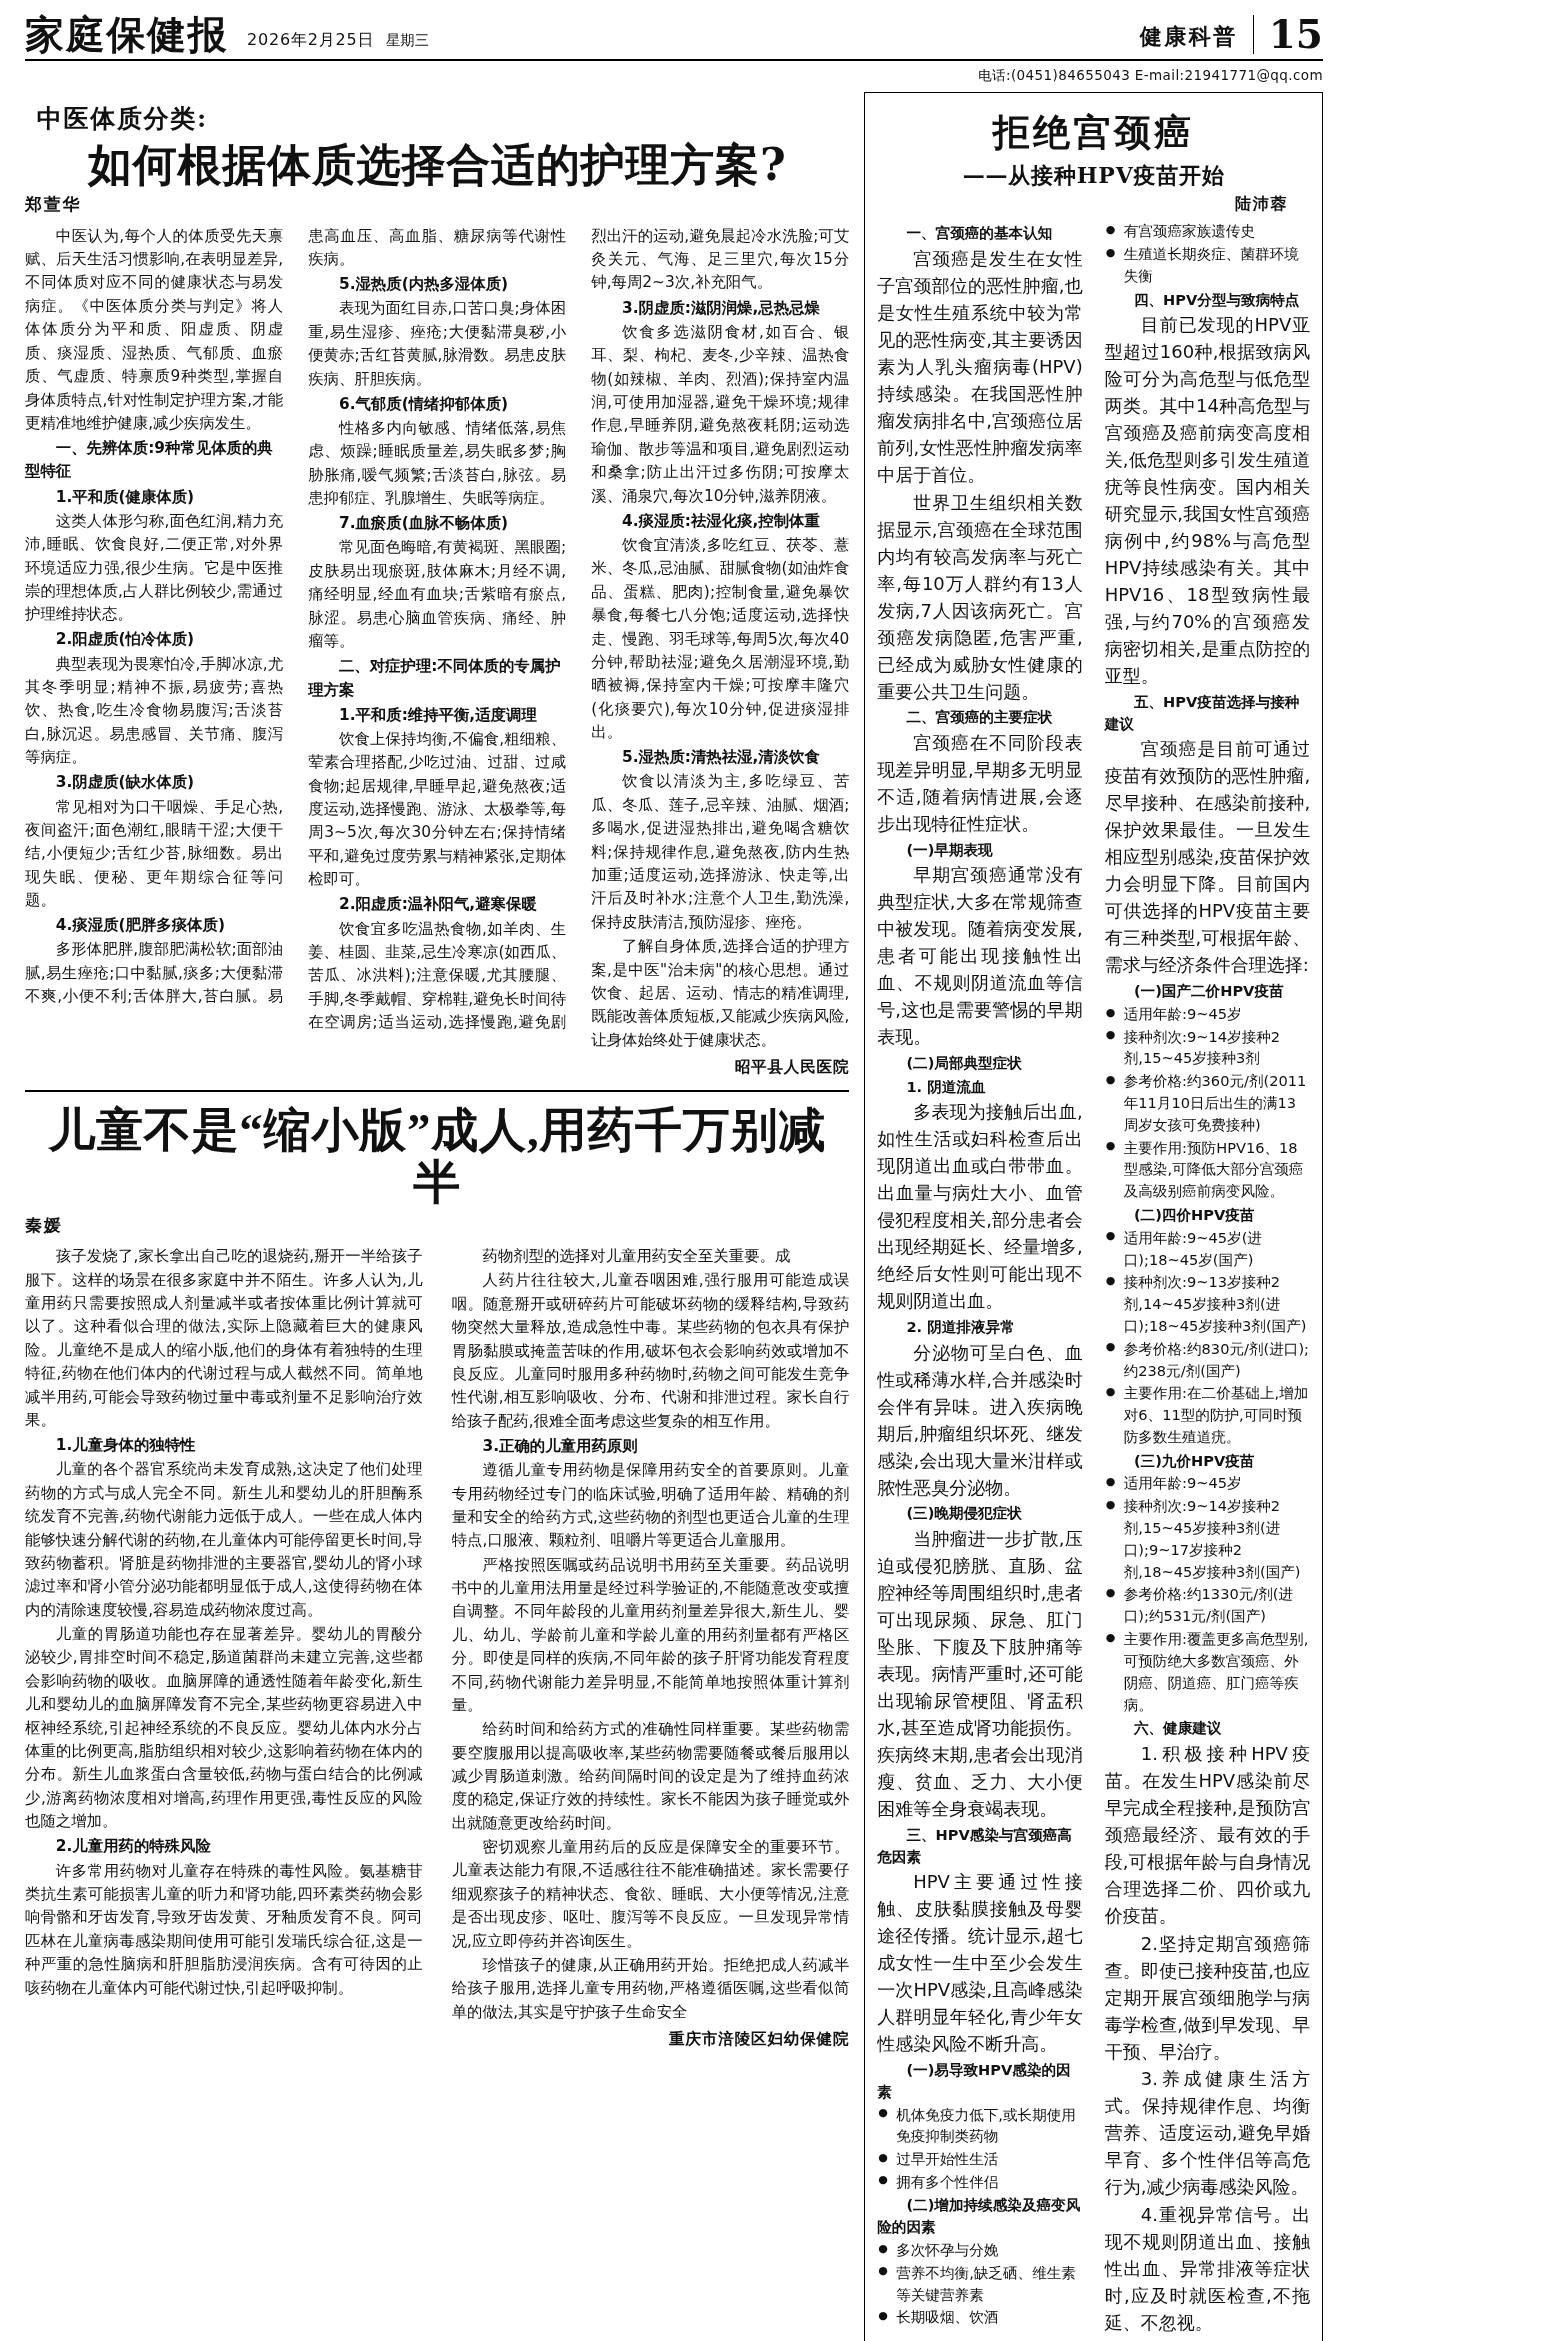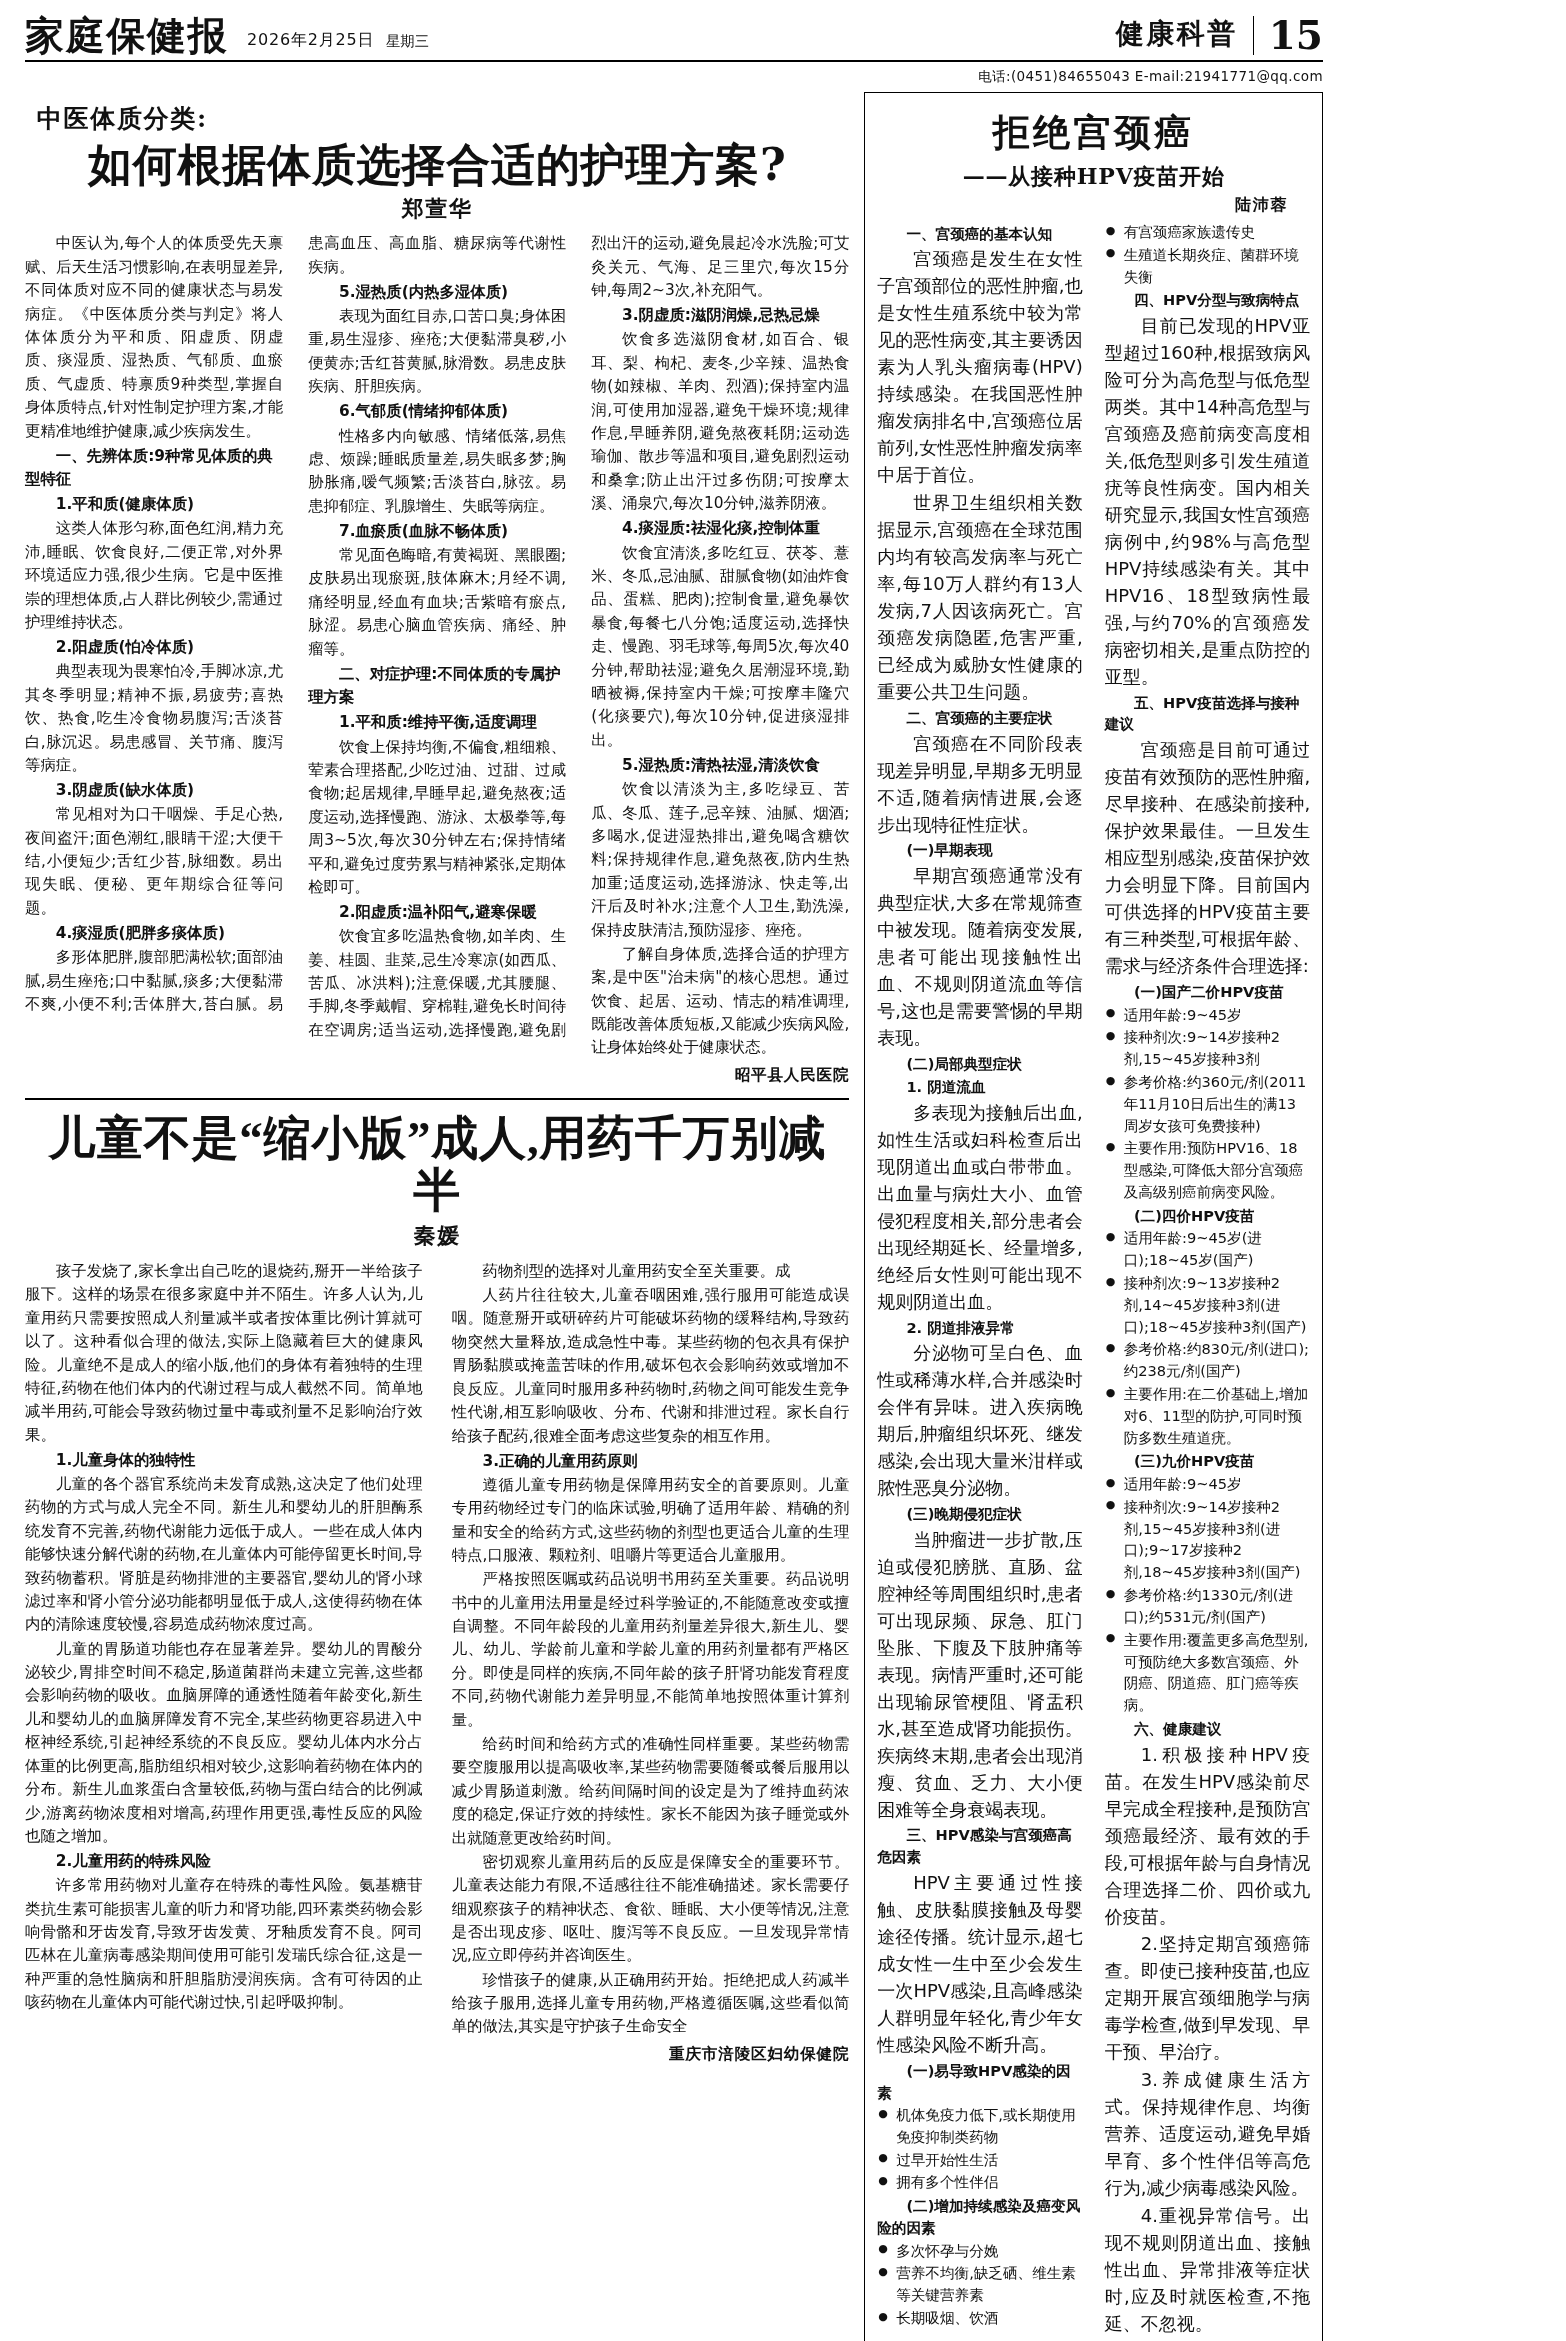--- a/index.html
+++ b/index.html
@@ -42,21 +42,21 @@
   .mast-weekday{
     font-size:14.3px;
     margin-left:11.8px;
     padding-bottom:4.2px;
     white-space:nowrap;
   }
   .mast-spacer{flex:1;}
   .mast-section{
     font-family:"DejaVu Serif","Liberation Serif",serif;
     font-weight:bold;
-    font-size:28px;
+    font-size:22px;
     letter-spacing:2.5px;
     padding-bottom:1.7px;
     white-space:nowrap;
   }
   .mast-pagenum{
     font-family:"DejaVu Serif","Liberation Serif",serif;
     font-size:39px;
     font-weight:bold;
     margin-left:15px;
     padding-left:15px;
@@ -101,22 +101,22 @@
   .headline1{
     font-family:"DejaVu Serif","Liberation Serif",serif;
     font-size:44px;
     font-weight:bold;
     letter-spacing:0.8px;
     text-align:center;
     margin:5px 0 3px 0;
     line-height:1.15;
   }
   .byline{
-    text-align:center;
-    font-size:22px;
+    text-align:left;
+    font-size:17px;
     font-weight:bold;
     letter-spacing:1.7px;
     margin-bottom:8.4px;
   }
   .cols2{
     column-count:2;
     column-gap:29px;
     column-rule:0;
   }
   .cols3{

